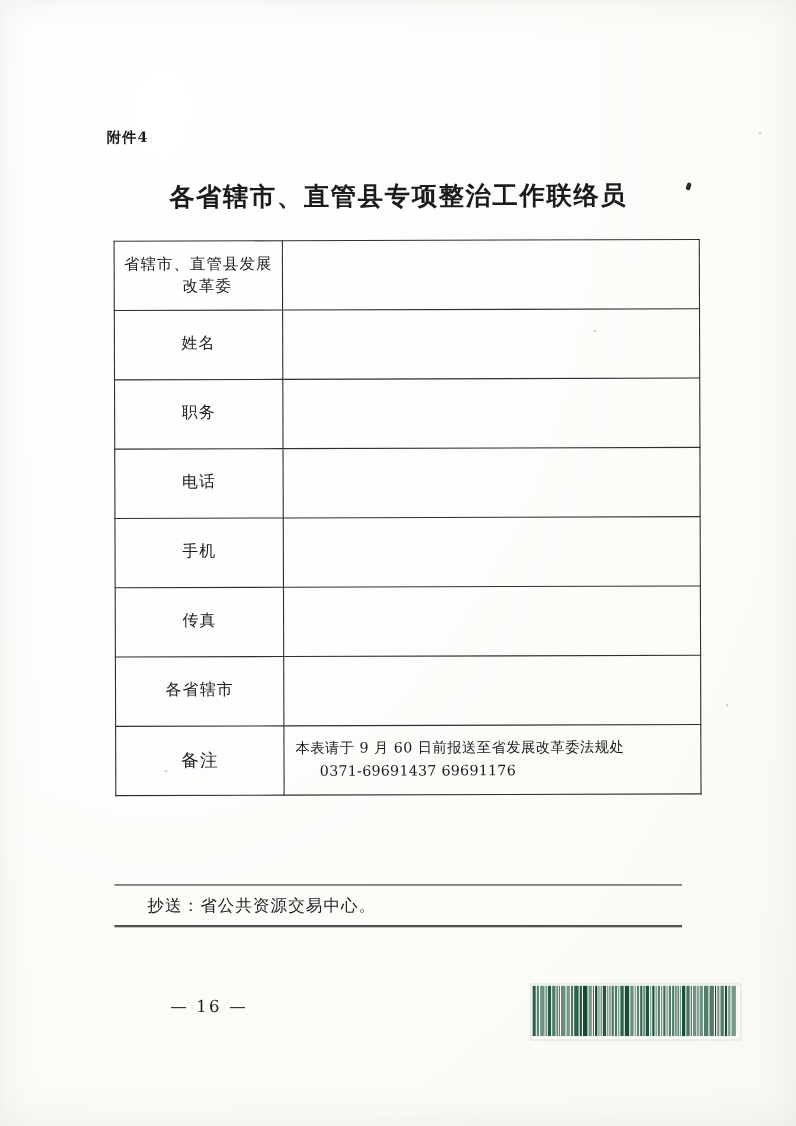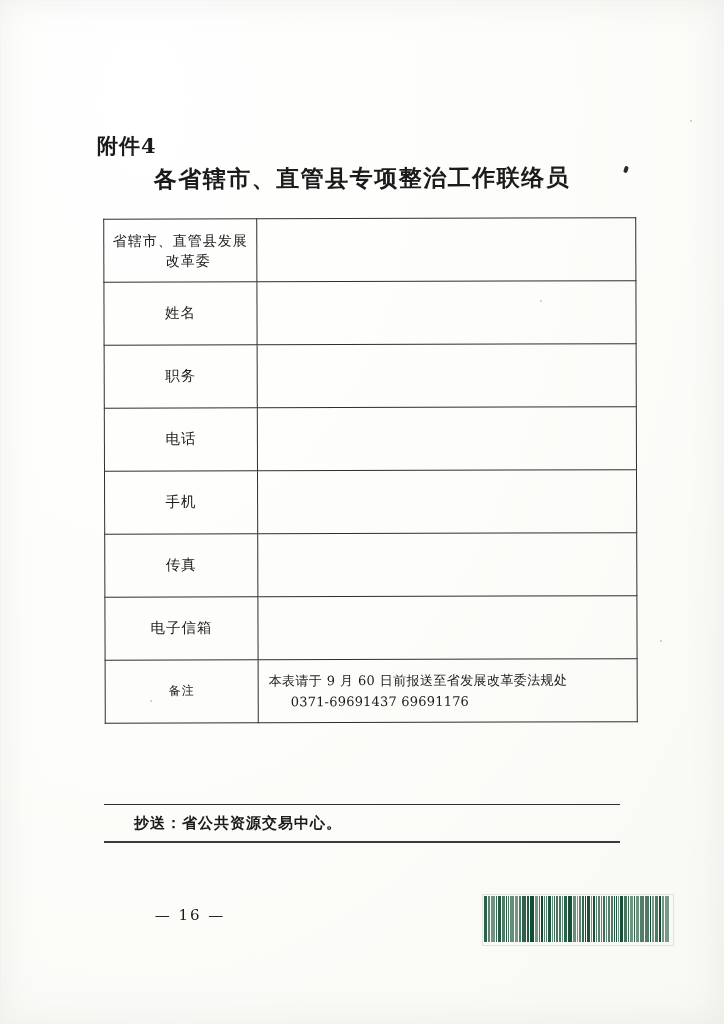--- a/index.html
+++ b/index.html
@@ -43,22 +43,22 @@
     position: absolute;
     left: 0; top: 0;
     width: 724px;
     height: 1024px;
   }
 
   
   .attachment-label {
     position: absolute;
     left: 97px;
-    top: 132px;
-    font-size: 21px;
+    top: 116px;
+    font-size: 13px;
     font-weight: 700;
     letter-spacing: 1px;
     font-family: "DejaVu Serif", "Liberation Serif", serif;
   }
 
   .doc-title {
     position: absolute;
     left: 0;
     top: 163px;
     width: 724px;
@@ -109,21 +109,21 @@
   }
   .label-two-line {
     display: block;
     font-size: 14px;
     line-height: 1.45;
   }
   .label-two-line .l2 {
     display: block;
     padding-left: 16px;
   }
-  .note-row td.label-cell { font-size: 12px; }
+  .note-row td.label-cell { font-size: 16px; }
   .note-text {
     font-size: 13px;
     line-height: 1.6;
     letter-spacing: .4px;
     font-family: "DejaVu Serif", "Liberation Serif", serif;
   }
   .note-text .phone {
     display: block;
     letter-spacing: .2px;
     margin-left: 22px;
@@ -143,21 +143,21 @@
   }
   .rule.thin { height: 1px; background: #3a3a3a; }
   .footer-row {
     display: flex;
     align-items: center;
     justify-content: space-between;
     font-size: 15px;
     letter-spacing: 1px;
     padding: 9px 0 8px 26px;
   }
-  .footer-row.single { padding-left: 30px; font-weight: bold; }
+  .footer-row.single { padding-left: 30px; }
   .footer-left { white-space: nowrap; }
   .footer-right { white-space: nowrap; padding-right: 18px; }
 
   .page-number {
     position: absolute;
     left: 0;
     top: 906px;
     width: 380px;
     text-align: center;
     font-size: 15px;
@@ -233,21 +233,21 @@
       </tr>
       <tr>
         <td class="label-cell">手机</td>
         <td class="value-cell"></td>
       </tr>
       <tr>
         <td class="label-cell">传真</td>
         <td class="value-cell"></td>
       </tr>
       <tr>
-        <td class="label-cell">电子信箱</td>
+        <td class="label-cell">各省辖市</td>
         <td class="value-cell"></td>
       </tr>
       <tr class="note-row">
         <td class="label-cell">备注</td>
         <td class="value-cell">
           <span class="note-text">
             <span>本表请于 9 月 60 日前报送至省发展改革委法规处</span>
             <span class="phone">0371-69691437   69691176</span>
           </span>
         </td>

